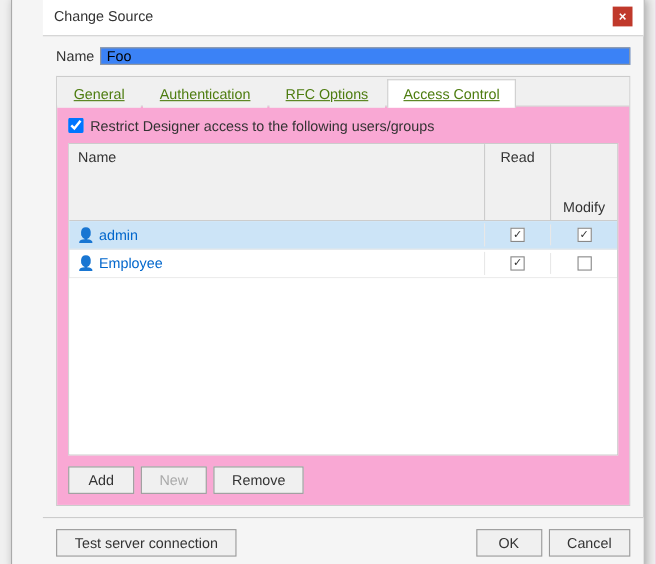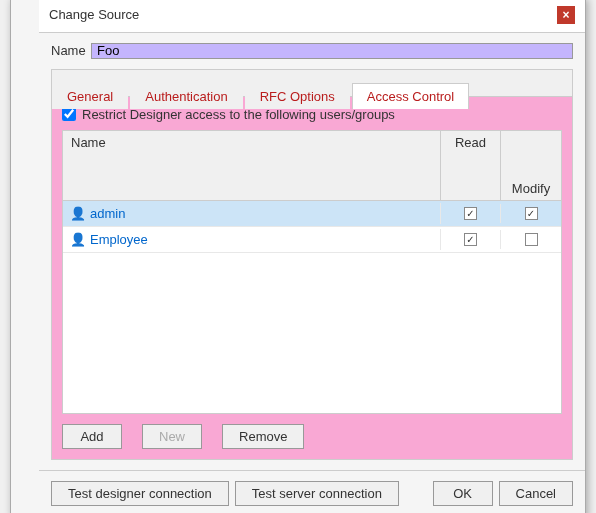--- a/index.html
+++ b/index.html
@@ -60,43 +60,44 @@
       width: 40px;
       color: #333;
       font-size: 13px;
     }
     .name-input {
       flex: 1;
       height: 16px;
       border: 1px solid #999;
       padding: 2px 5px;
       font-size: 13px;
-      background: #c4b5fd;
+      background: #3b82f6;
       outline: none;
     }
     .tabs-container {
       border: 1px solid #ccc;
       background: white;
     }
     .tabs-bar {
       display: flex;
       background: #f0f0f0;
       border-bottom: 1px solid #ccc;
     }
     .tab {
       padding: 5px 14px;
       border: 1px solid transparent;
       border-bottom: none;
       margin-right: 2px;
       cursor: pointer;
       font-size: 13px;
-      color: #b91c1c;
+      color: #4d7c0f;
       background: #f0f0f0;
       position: relative;
-      top: 13px;
+      top: 2px;
+      text-decoration: underline;
     }
     .tab.active {
       background: white;
       border-color: #ccc;
       border-bottom-color: white;
       z-index: 1;
     }
     .tab-content {
       padding: 10px;
       background: #f9a8d4;
@@ -183,21 +184,21 @@
       content: '✓';
       color: #333;
       font-size: 10px;
     }
     .table-empty {
       height: 160px;
       background: white;
     }
     .buttons-row {
       display: flex;
-      gap: 20px;
+      gap: 6px;
       margin-top: 10px;
     }
     .btn {
       padding: 4px 16px;
       border: 1px solid #999;
       background: #f0f0f0;
       font-size: 13px;
       cursor: pointer;
       color: #333;
       min-width: 60px;
@@ -305,21 +306,20 @@
           <button class="btn">Add</button>
           <button class="btn" disabled="">New</button>
           <button class="btn">Remove</button>
         </div>
       </div>
     </div>
   </div>
 
   <div class="dialog-footer">
     <div class="footer-left">
-      <button class="btn">Test designer connection</button>
       <button class="btn">Test server connection</button>
     </div>
     <div class="footer-right">
       <button class="btn">OK</button>
       <button class="btn">Cancel</button>
     </div>
   </div>
 </div>
 
 </body></html>

